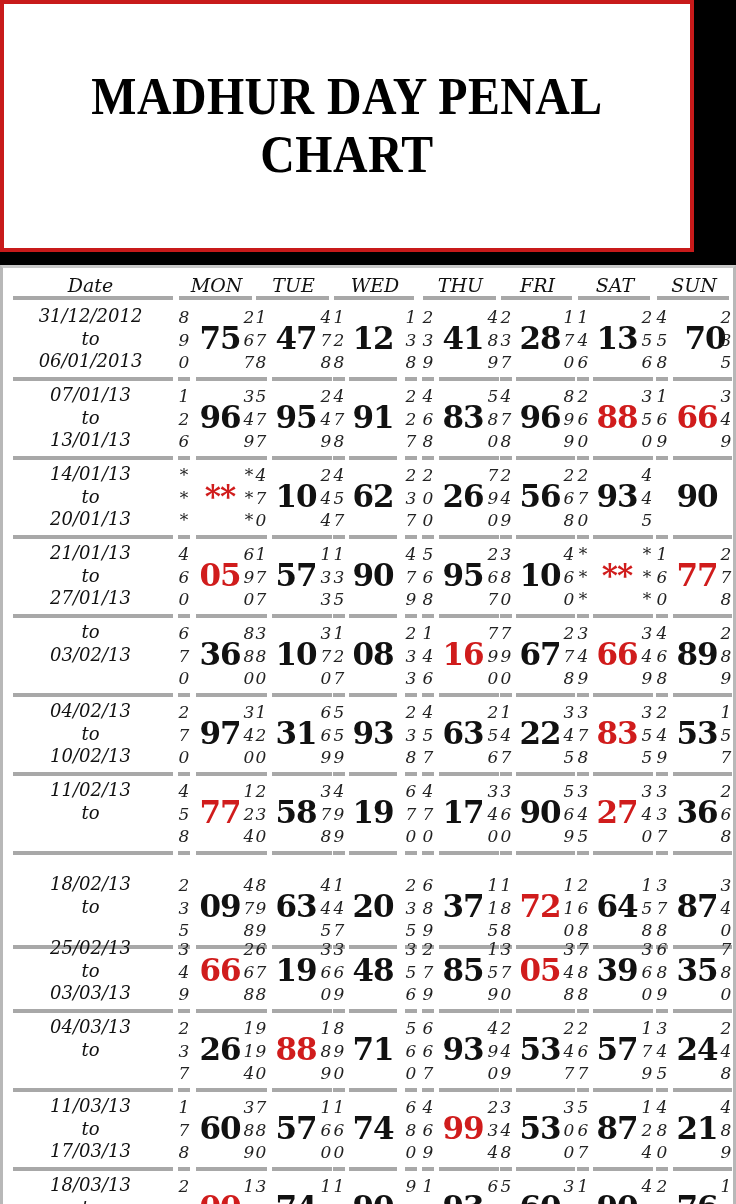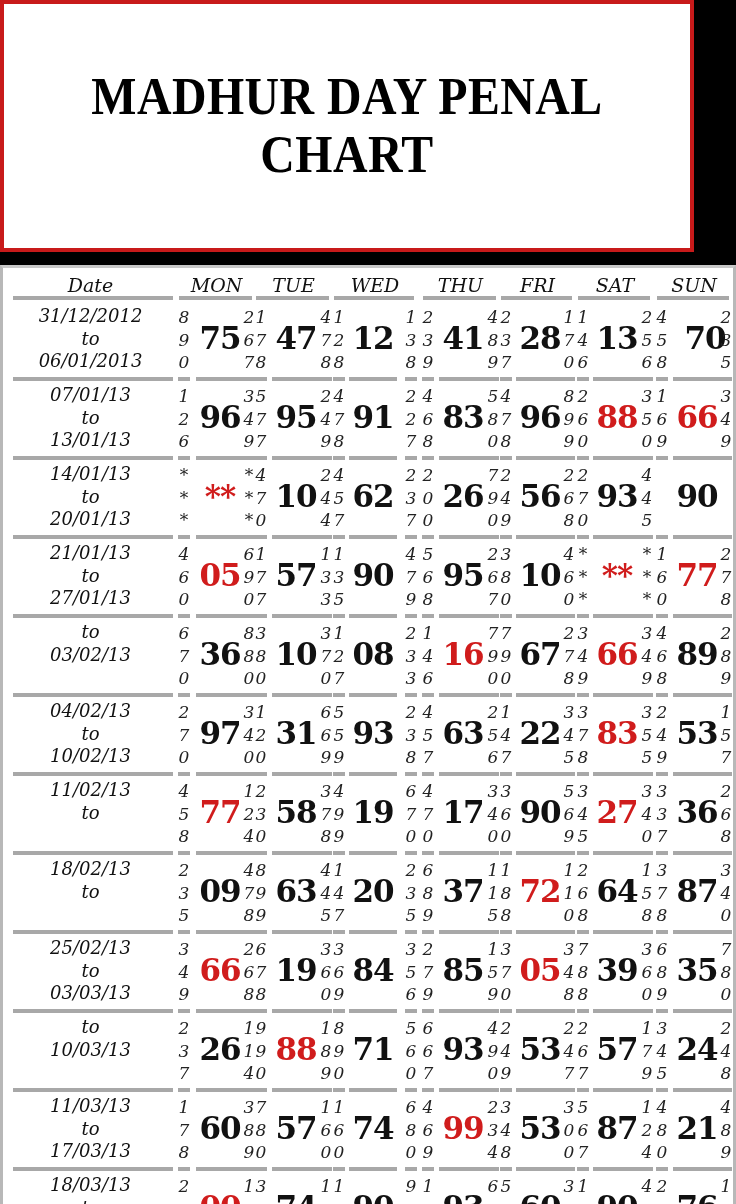--- a/index.html
+++ b/index.html
@@ -779,21 +779,21 @@
       <div class="jodi" style="left: 666px;">36</div>
       <div class="pan" style="left: 716px;">
         <div>2</div>
         <div>6</div>
         <div>8</div>
       </div>
       <div class="sep" style="left: 653px; width: 12px;"></div>
       <div class="sep" style="left: 670px; width: 48px;"></div>
       <div class="sep" style="left: 717px; width: 12px;"></div>
     </div>
-    <div class="row" style="top: 587px;">
+    <div class="row" style="top: 602px;">
       <div class="date">
         <div>18/02/13</div>
         <div>to</div>
       </div>
       <div class="sep" style="left: 10px; width: 160px;"></div>
       <div class="pan" style="left: 174px;">
         <div>2</div>
         <div>3</div>
         <div>5</div>
       </div>
@@ -924,21 +924,21 @@
         <div>0</div>
       </div>
       <div class="sep" style="left: 252px; width: 12px;"></div>
       <div class="sep" style="left: 269px; width: 48px;"></div>
       <div class="sep" style="left: 317px; width: 12px;"></div>
       <div class="pan" style="left: 329px;">
         <div>3</div>
         <div>6</div>
         <div>9</div>
       </div>
-      <div class="jodi" style="left: 342px;">84</div>
+      <div class="jodi" style="left: 342px;">48</div>
       <div class="pan" style="left: 401px;">
         <div>3</div>
         <div>5</div>
         <div>6</div>
       </div>
       <div class="sep" style="left: 330px; width: 12px;"></div>
       <div class="sep" style="left: 346px; width: 48px;"></div>
       <div class="sep" style="left: 402px; width: 12px;"></div>
       <div class="pan" style="left: 418px;">
         <div>2</div>
@@ -992,22 +992,22 @@
         <div>7</div>
         <div>8</div>
         <div>0</div>
       </div>
       <div class="sep" style="left: 653px; width: 12px;"></div>
       <div class="sep" style="left: 670px; width: 48px;"></div>
       <div class="sep" style="left: 717px; width: 12px;"></div>
     </div>
     <div class="row" style="top: 745px;">
       <div class="date">
+        <div>04/03/13</div>
         <div>to</div>
-        <div>10/03/13</div>
       </div>
       <div class="sep" style="left: 10px; width: 160px;"></div>
       <div class="pan" style="left: 174px;">
         <div>2</div>
         <div>3</div>
         <div>7</div>
       </div>
       <div class="jodi" style="left: 189px;">26</div>
       <div class="pan" style="left: 239px;">
         <div>1</div>

